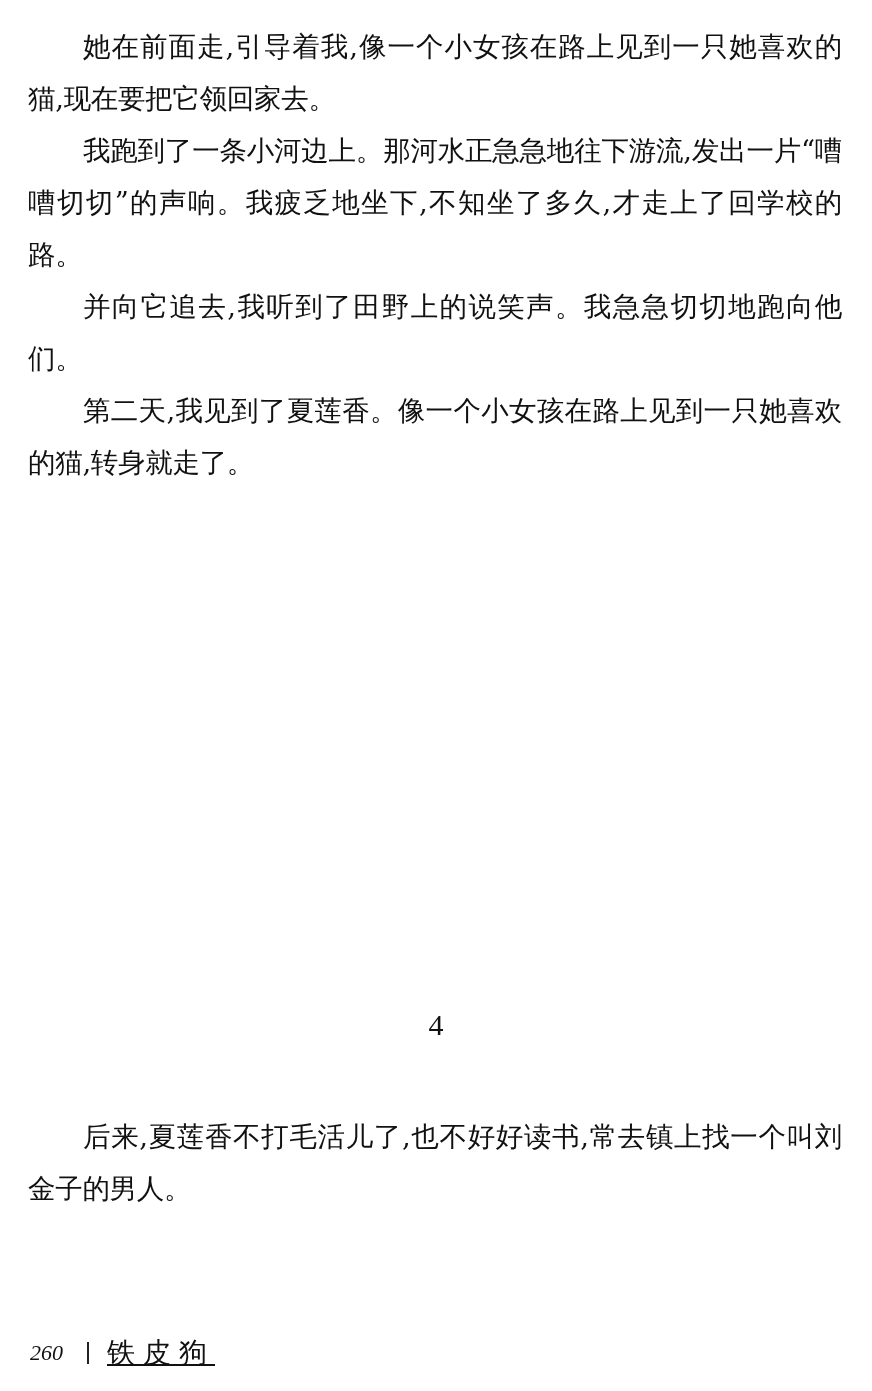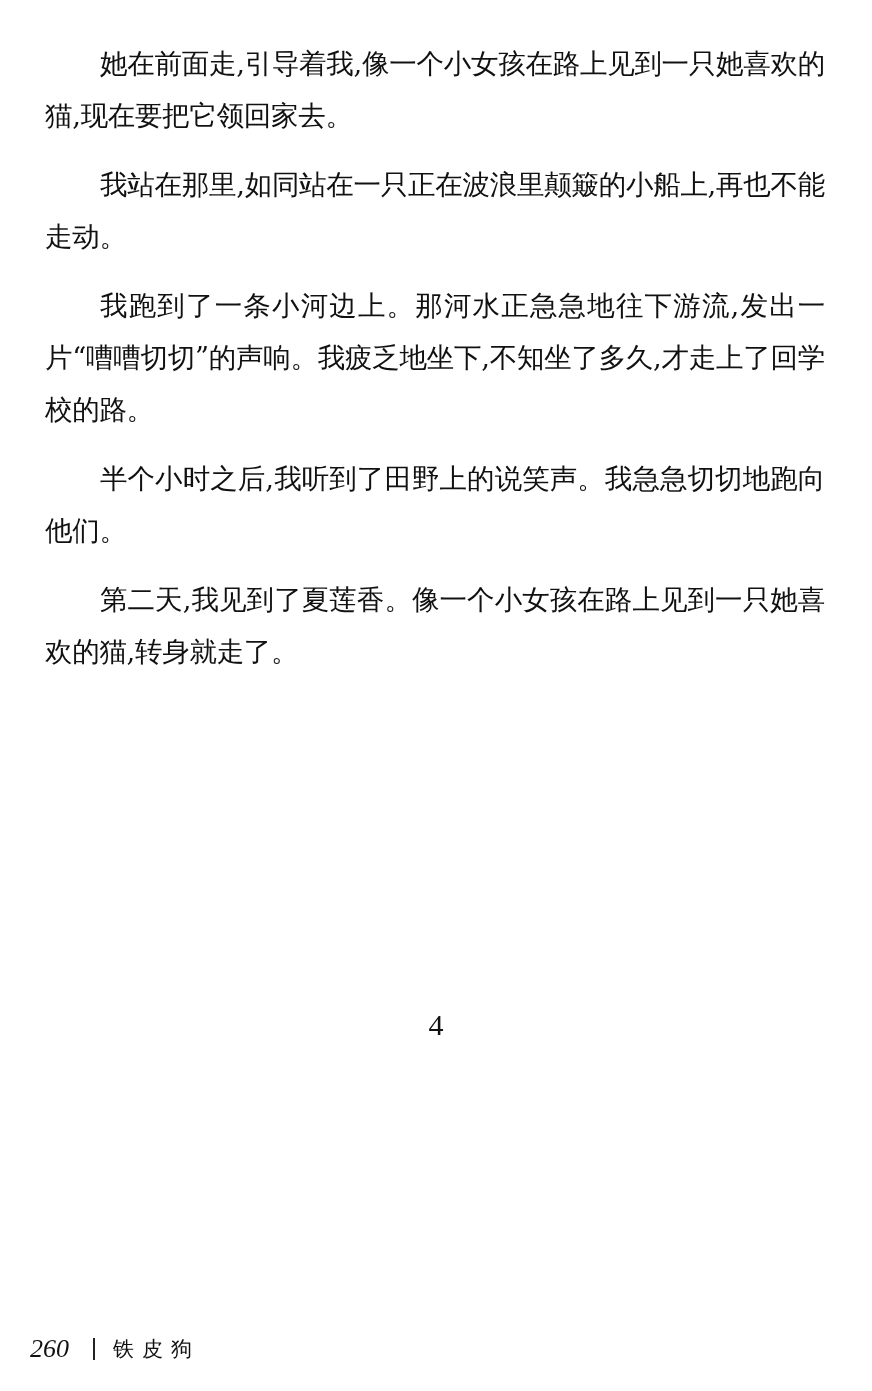--- a/index.html
+++ b/index.html
@@ -1,41 +1,41 @@
 <!DOCTYPE html>
 <html><head>
 <meta charset="utf-8">
 <style>
   html, body { margin:0; padding:0; background:#ffffff; }
   body { width:872px; height:1391px; position:relative; overflow:hidden;
          font-family:"DejaVu Serif", "Liberation Serif", serif; color:#111; }
   .page { position:absolute; left:28px; top:20px; width:814px; }
-  .para { margin:17px; font-size:27.5px; line-height:52px; text-align:justify;
+  .para { margin:0; font-size:27.5px; line-height:52px; text-align:justify;
           text-indent:55px; letter-spacing:-0.3px; }
   .section-num { position:absolute; left:0; width:872px; top:1008px; text-align:center;
                  font-family:"Liberation Serif", serif; font-size:30px; }
   .page2 { position:absolute; left:28px; top:1110px; width:814px; }
   .footer { position:absolute; left:30px; top:1334px; display:flex; align-items:center; }
-  .pnum { font-family:"Liberation Serif", serif; font-style:italic; font-size:26px; }
+  .pnum { font-family:"Liberation Serif", serif; font-style:italic; font-size:22px; }
   .sep { width:2px; height:22px; background:#222; margin:0 18px 0 24px; }
-  .booktitle { font-size:21px; letter-spacing:8px; font-family:"DejaVu Sans", sans-serif; }
+  .booktitle { font-size:28px; letter-spacing:8px; font-family:"DejaVu Sans", sans-serif;text-decoration:underline; }
 </style>
 </head>
 <body>
 
 <div class="page">
   <p class="para">她在前面走,引导着我,像一个小女孩在路上见到一只她喜欢的猫,现在要把它领回家去。</p>
-  <p class="para">我站在那里,如同站在一只正在波浪里颠簸的小船上,再也不能走动。</p>
   <p class="para">我跑到了一条小河边上。那河水正急急地往下游流,发出一片“嘈嘈切切”的声响。我疲乏地坐下,不知坐了多久,才走上了回学校的路。</p>
-  <p class="para">半个小时之后,我听到了田野上的说笑声。我急急切切地跑向他们。</p>
+  <p class="para">并向它追去,我听到了田野上的说笑声。我急急切切地跑向他们。</p>
   <p class="para">第二天,我见到了夏莲香。像一个小女孩在路上见到一只她喜欢的猫,转身就走了。</p>
 </div>
 
 <div class="section-num">4</div>
 
 <div class="page2">
+  <p class="para">后来,夏莲香不打毛活儿了,也不好好读书,常去镇上找一个叫刘金子的男人。</p>
 </div>
 
 <div class="footer">
   <span class="pnum">260</span>
   <span class="sep"></span>
   <span class="booktitle">铁皮狗</span>
 </div>
 
 </body></html>

